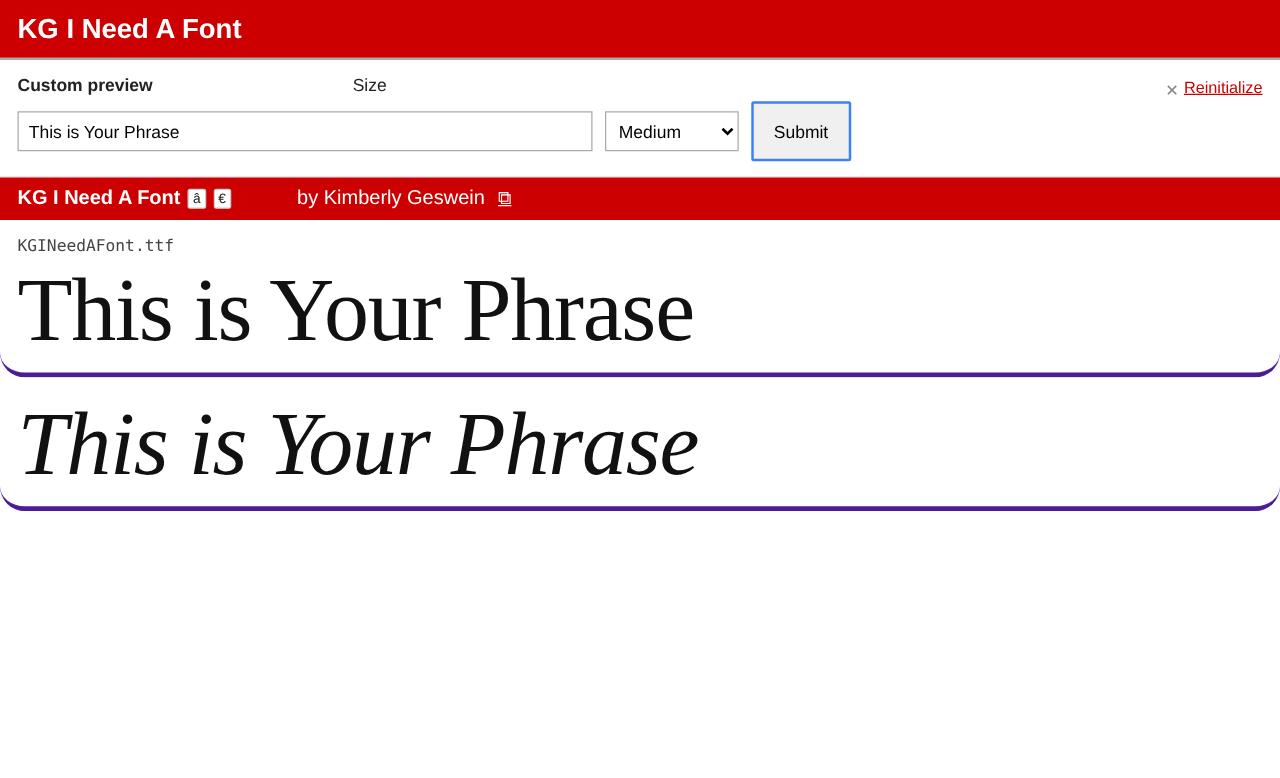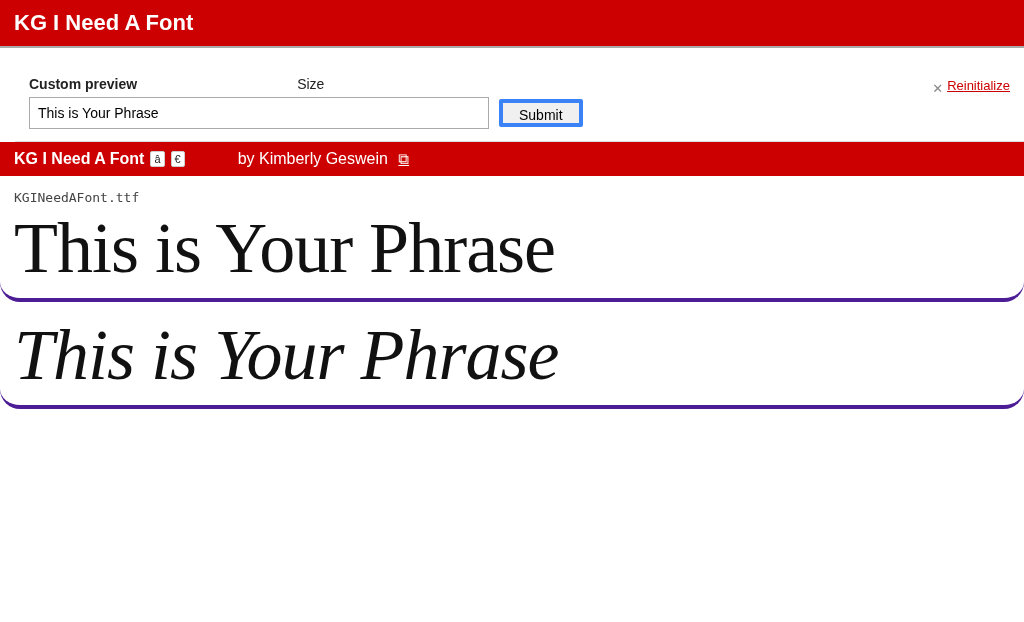--- a/index.html
+++ b/index.html
@@ -26,24 +26,23 @@
 
     .page-header h1 {
       color: #fff;
       font-size: 22px;
       font-weight: bold;
       font-family: Arial, sans-serif;
     }
 
     
     .controls-bar {
-      padding: 28px 14px 12px 14px;
+      padding: 12px 14px 12px 14px;
       border-bottom: 1px solid #ddd;
       background: #fff;
-      margin-left: 15px;
     }
 
     .label-custom-preview {
       font-weight: bold;
       font-size: 14px;
     }
 
     .label-size {
       font-weight: normal;
       font-size: 14px;
@@ -85,23 +84,23 @@
       height: 32px;
       border: 1px solid #aaa;
       padding: 4px 6px;
       font-size: 14px;
       background: #fff;
       cursor: pointer;
       min-width: 90px;
     }
 
     .submit-button {
-      height: 28px;
+      height: 48px;
       padding: 4px 16px;
-      border: 4px solid #3b82f6;
+      border: 2px solid #3b82f6;
       background: #f0f0f0;
       font-size: 14px;
       cursor: pointer;
       border-radius: 2px;
     }
 
     
     .font-section-header {
       background-color: #cc0000;
       padding: 8px 14px;
@@ -175,20 +174,26 @@
 
 <div class="controls-bar">
   <div class="top-controls">
     <div style="display:flex; flex-direction:column; gap:5px;">
       <div style="display:flex; gap:160px; align-items:center;">
         <span class="label-custom-preview">Custom preview</span>
         <span class="label-size">Size</span>
       </div>
       <div style="display:flex; align-items:center; gap:10px;">
         <input type="text" class="custom-preview-input" value="This is Your Phrase" style="">
+        <select class="size-select">
+          <option>Small</option>
+          <option selected="">Medium</option>
+          <option>Large</option>
+          <option>Extra Large</option>
+        </select>
         <button class="submit-button">Submit</button>
       </div>
     </div>
     <div style="display:flex; align-items:center; gap:4px; padding-top:2px;">
       <span class="x-icon">✕</span>
       <a class="reinitialize-link" href="#">Reinitialize</a>
     </div>
   </div>
 </div>
 

